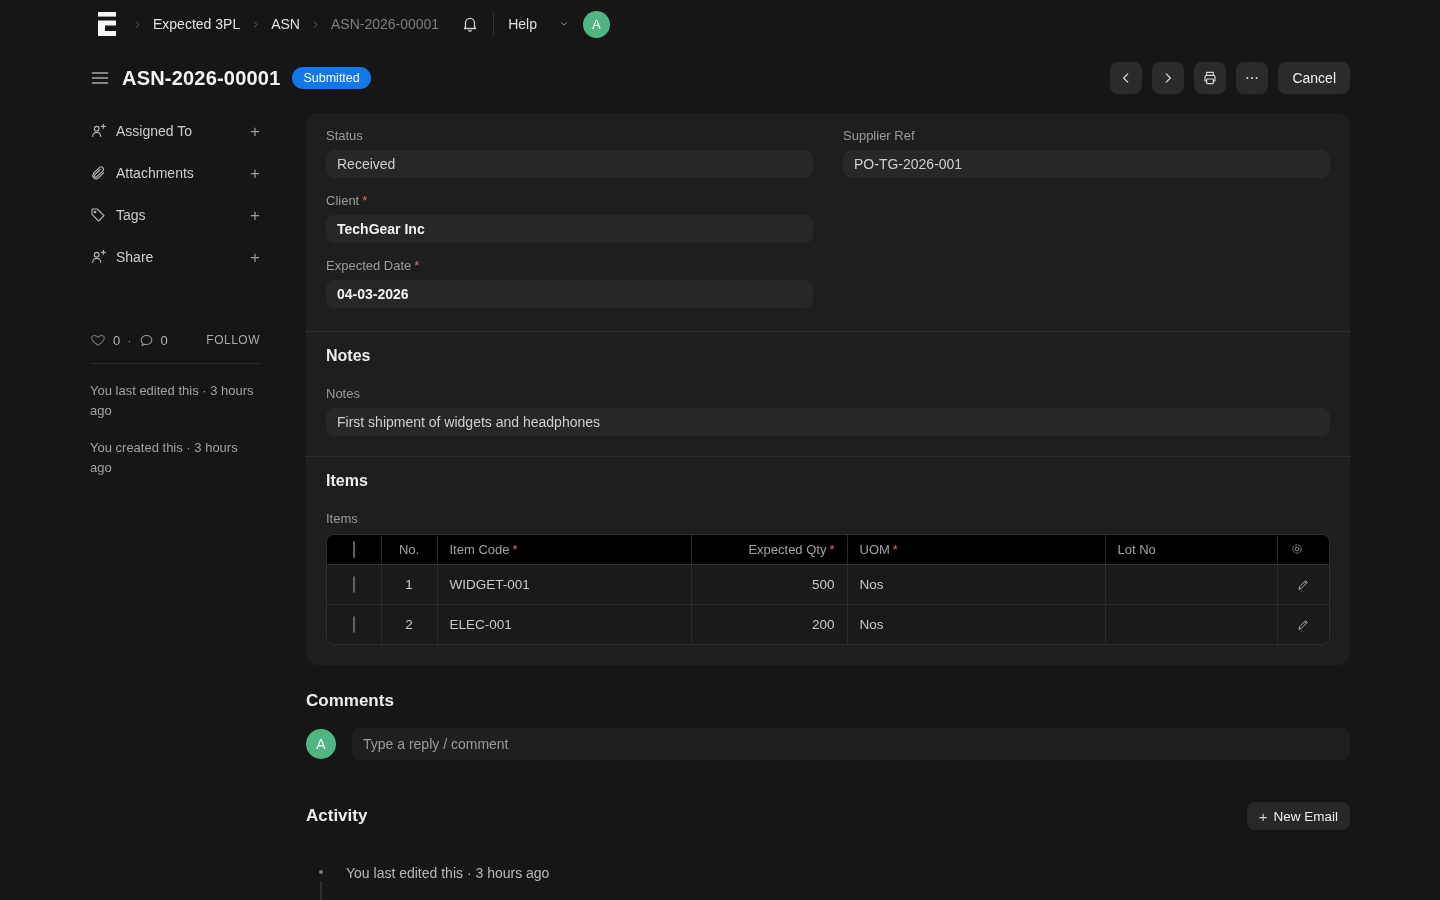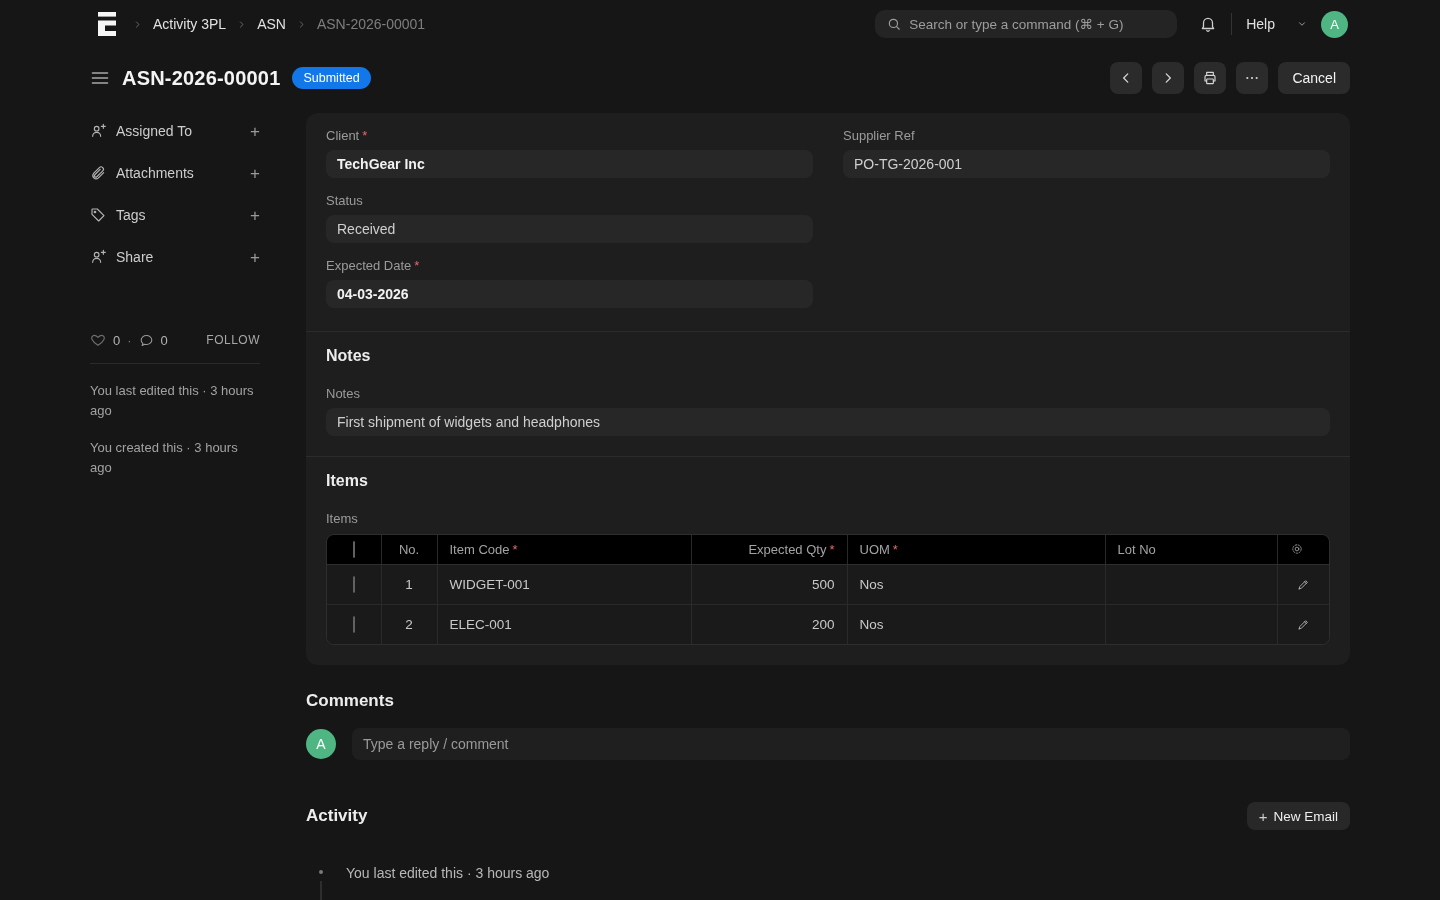--- a/index.html
+++ b/index.html
@@ -126,42 +126,33 @@
       <rect x="0" y="0" width="18" height="4.6"></rect>
       <path fill-rule="evenodd" d="M0 8.5h18v15.5H0V8.5zm7 5h11v5.5H7v-5.5z"></path>
     </svg>
   </span>
   <div class="crumbs">
     <span class="crumb-sep">
       <svg width="9" height="9" viewBox="0 0 24 24" fill="none" stroke="currentColor" stroke-width="2.4" stroke-linecap="round" stroke-linejoin="round">
           <path d="M9 5l7 7-7 7"></path>
         </svg>
     </span>
-    <a class="crumb">Activity 3PL</a>
+    <a class="crumb">Expected 3PL</a>
     <span class="crumb-sep">
       <svg width="9" height="9" viewBox="0 0 24 24" fill="none" stroke="currentColor" stroke-width="2.4" stroke-linecap="round" stroke-linejoin="round">
           <path d="M9 5l7 7-7 7"></path>
         </svg>
     </span>
     <a class="crumb">ASN</a>
     <span class="crumb-sep">
       <svg width="9" height="9" viewBox="0 0 24 24" fill="none" stroke="currentColor" stroke-width="2.4" stroke-linecap="round" stroke-linejoin="round">
           <path d="M9 5l7 7-7 7"></path>
         </svg>
     </span>
     <span class="crumb crumb-current">ASN-2026-00001</span>
-  </div>
-  <div class="nav-search">
-    <span>
-      <svg width="14" height="14" viewBox="0 0 24 24" fill="none" stroke="currentColor" stroke-width="2" stroke-linecap="round">
-          <circle cx="11" cy="11" r="7"></circle>
-          <path d="M16.5 16.5L21 21"></path>
-        </svg>
-    </span>
-    <input type="text" placeholder="Search or type a command (⌘ + G)" style="">
   </div>
   <div class="nav-right">
     <button class="nav-icon-btn">
       <svg width="18" height="18" viewBox="0 0 24 24" fill="none" stroke="currentColor" stroke-width="1.7" stroke-linecap="round" stroke-linejoin="round">
         <path d="M18 15.5v-5a6 6 0 10-12 0v5L4.5 18h15L18 15.5z"></path>
           <path d="M10.3 20.5a1.8 1.8 0 003.4 0"></path>
       </svg>
     </button>
     <span class="nav-divider"></span>
     <button class="help-btn">
@@ -282,29 +273,29 @@
     <p class="sb-meta">You created this · 3 hours ago</p>
   </aside>
 
   <main class="main-col">
     <section class="card">
 
       <div class="sec sec-fields">
         <div class="fcol">
           <div class="field">
             <div class="f-label">
+              <span>Status</span>
+            </div>
+            <div class="control">Received</div>
+          </div>
+          <div class="field">
+            <div class="f-label">
               <span>Client</span><span class="req">*</span>
             </div>
             <div class="control bold">TechGear Inc</div>
-          </div>
-          <div class="field">
-            <div class="f-label">
-              <span>Status</span>
-            </div>
-            <div class="control">Received</div>
           </div>
           <div class="field">
             <div class="f-label">
               <span>Expected Date</span><span class="req">*</span>
             </div>
             <div class="control bold">04-03-2026</div>
           </div>
         </div>
         <div class="fcol">
           <div class="field">

